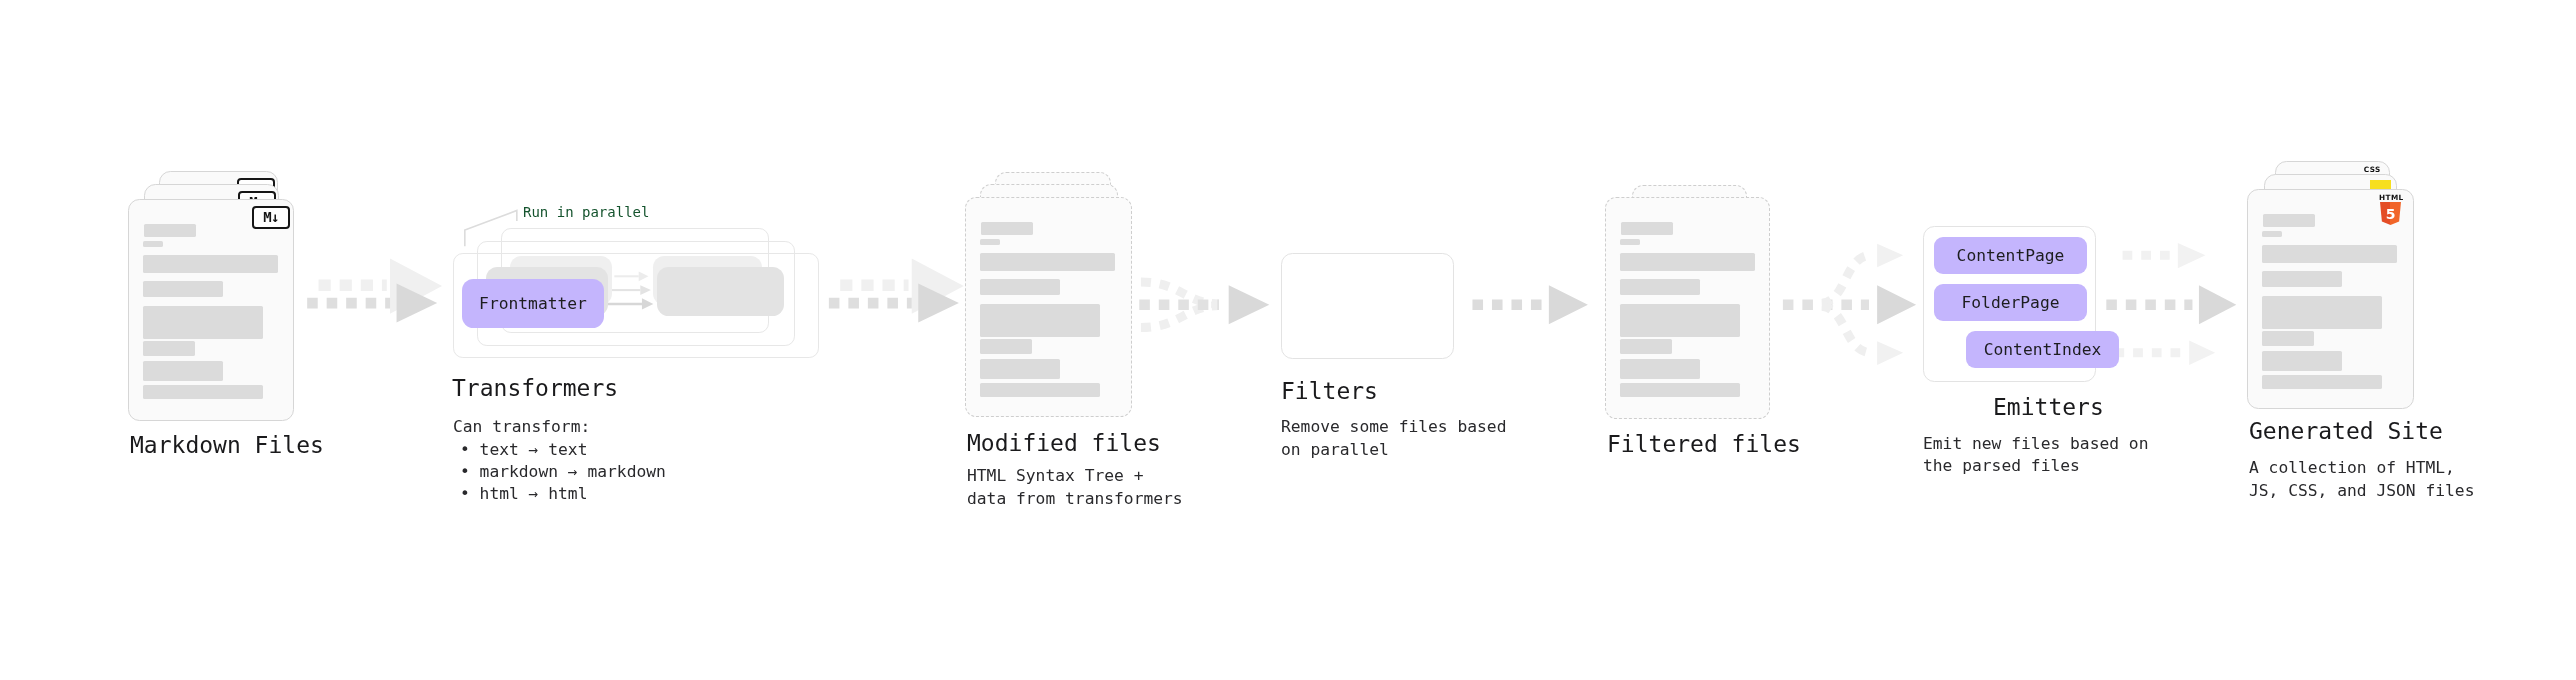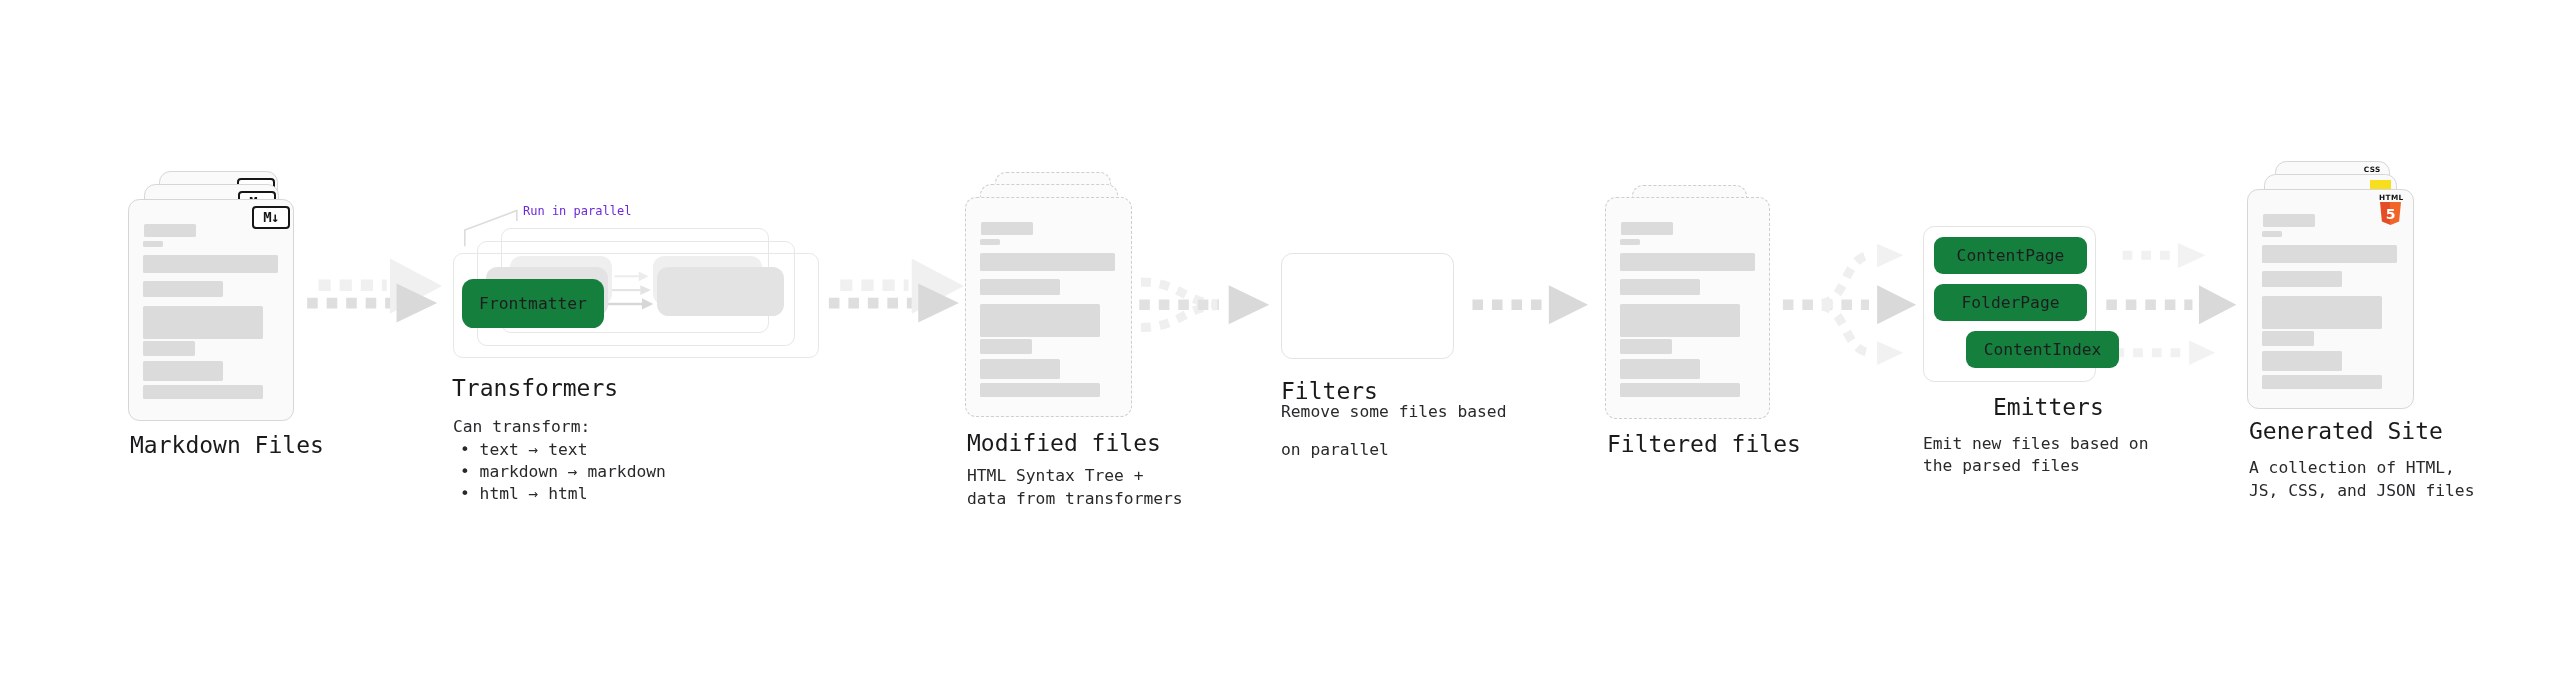--- a/index.html
+++ b/index.html
@@ -12,30 +12,30 @@
   
   .doc{position:absolute;box-sizing:border-box;background:#fafafa;border:1.6px solid #d6d6d6;border-radius:11.4px;}
   .doc.dashed{border-style:dashed;border-color:#cecece;background:#fbfbfb;}
   .doc-bars{position:absolute;left:0;top:0;right:0;bottom:0;}
   .bar{position:absolute;background:#dbdbdb;border-radius:1.6px;}
 
   
   .frame{position:absolute;box-sizing:border-box;border:1.6px solid #e7e7e7;border-radius:9.8px;background:transparent;}
 
   
-  .node{position:absolute;box-sizing:border-box;background:#15803d;border-radius:11.4px;
+  .node{position:absolute;box-sizing:border-box;background:#c4b5fd;border-radius:11.4px;
         display:flex;align-items:center;justify-content:center;
         font-size:16.3px;color:#1d1d1f;white-space:pre;}
   .node.ghost1{background:#e3e3e3;}
   .node.ghost2{background:#efefef;}
 
   
   .stage-label{position:absolute;font-size:23px;color:#1a1a1c;white-space:pre;line-height:24.4px;}
   .stage-desc{position:absolute;font-size:16.3px;color:#29292c;white-space:pre;line-height:23px;}
-  .annotation{position:absolute;font-size:12px;color:#6d28d9;white-space:pre;}
+  .annotation{position:absolute;font-size:14px;color:#14532d;white-space:pre;}
 
   
   .md-badge{position:absolute;width:34px;height:18.7px;background:#ffffff;border:2.4px solid #161616;border-radius:4.1px;
             display:flex;align-items:center;justify-content:center;
             font-size:14px;font-weight:bold;color:#161616;letter-spacing:-0.8px;}
 
   
   .html5-logo{position:absolute;width:23px;text-align:right;}
   .html5-top{font-size:7.3px;font-weight:bold;color:#111;letter-spacing:0.4px;line-height:7.3px;font-family:"DejaVu Sans","Liberation Sans",sans-serif;}
   .html5-shield{width:21px;height:23px;margin:0.8px auto 0;
@@ -158,21 +158,21 @@
         <div class="bar" style="left: 14px; top: 161px; width: 80px; height: 19.5px;"></div>
         <div class="bar" style="left: 14px; top: 185px; width: 120px; height: 14px;"></div>
       </div>
   </div>
   <div class="stage-label" style="left:967px;top:431px;">Modified files</div>
   <div class="stage-desc" style="left:967px;top:464px;">HTML Syntax Tree +</div>
   <div class="stage-desc" style="left:967px;top:487px;">data from transformers</div>
 
   <div class="frame" style="left:1281px;top:253px;width:173px;height:106px;background:#ffffff;border-color:#e3e3e3;border-radius:11.4px;"></div>
   <div class="stage-label" style="left:1281px;top:379px;">Filters</div>
-  <div class="stage-desc" style="left:1281px;top:400px;">Remove some files based</div>
+  <div class="stage-desc" style="left:1281px;top:415px;">Remove some files based</div>
   <div class="stage-desc" style="left:1281px;top:438px;">on parallel</div>
 
   <div class="doc dashed" style="left:1632px;top:185px;width:115px;height:222px;"></div>
   <div class="doc dashed" style="left:1605px;top:197px;width:165px;height:222px;">
     <div class="doc-bars">
         <div class="bar" style="left: 14.6px; top: 24.4px; width: 52px; height: 12.2px;"></div>
         <div class="bar" style="left: 14px; top: 41px; width: 19.5px; height: 5.7px;"></div>
         <div class="bar" style="left: 14px; top: 55px; width: 135px; height: 18px;"></div>
         <div class="bar" style="left: 14px; top: 81px; width: 80px; height: 16.3px;"></div>
         <div class="bar" style="left: 14px; top: 106px; width: 120px; height: 32.5px;"></div>

